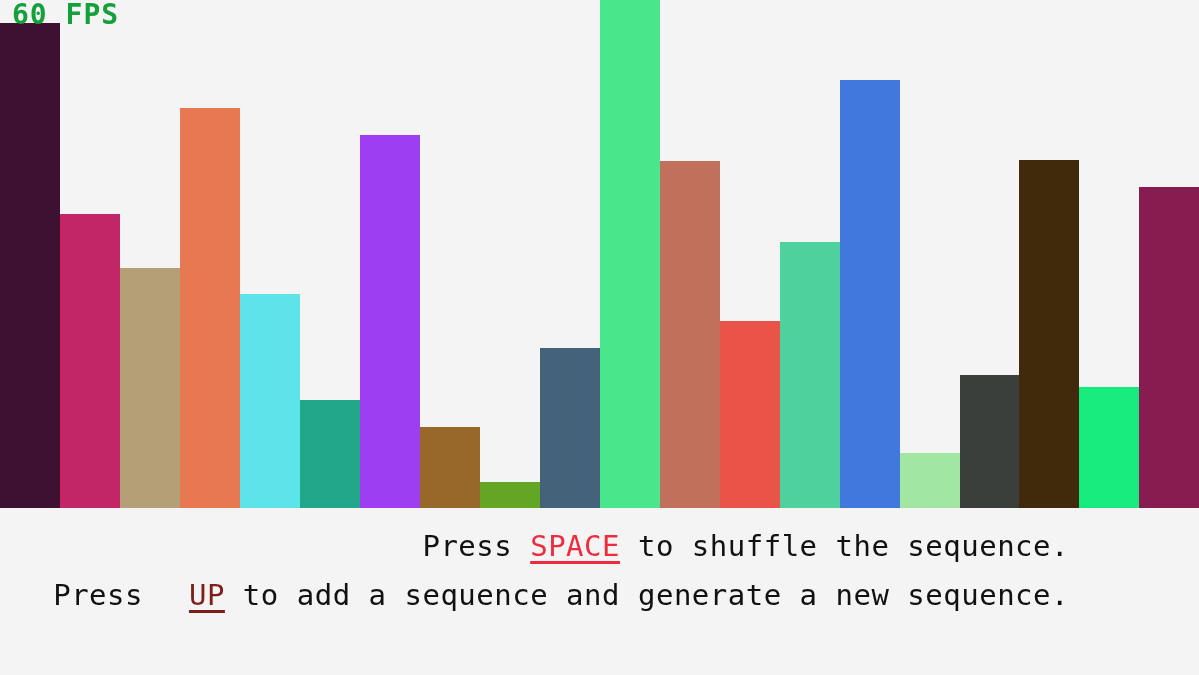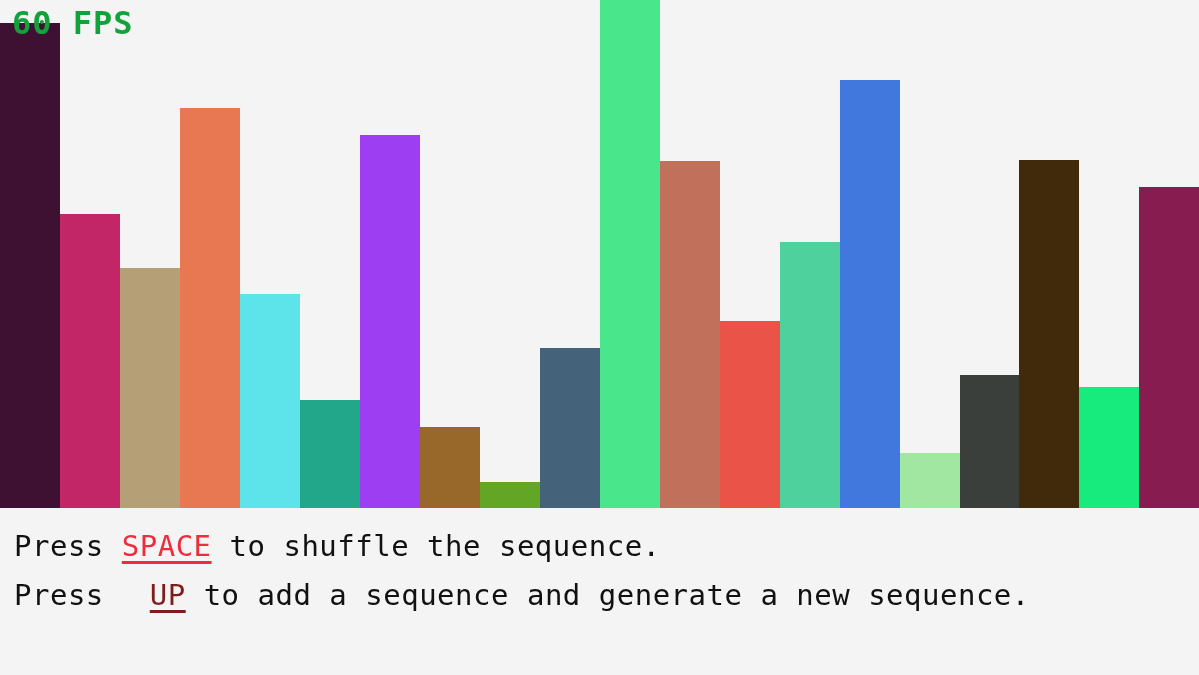--- a/index.html
+++ b/index.html
@@ -30,22 +30,22 @@
   }
 
   .bar {
     position: absolute;
     bottom: 0;
   }
 
   
   .hud {
     position: absolute;
-    top: 8px;
-    font-size: 32px;
+    top: 0;
+    font-size: 28px;
     letter-spacing: 1px;
     line-height: 30px;
     white-space: nowrap;
     font-family: "DejaVu Sans Mono", monospace;
     font-weight: 700;
   }
   #fps-counter {
     left: 12px;
     color: #14a13c;
   }
@@ -56,20 +56,21 @@
 
   
   #instructions {
     position: absolute;
     left: 0;
     top: 508px;
     width: 1069px;
     height: 167px;
     padding: 14px 0 0 14px;
     background: #f4f4f4;
+    text-align: right;
   }
   .instruction-line {
     font-size: 29px;
     line-height: 49px;
     color: #111111;
     letter-spacing: 0.5px;
     white-space: nowrap;
     font-family: "DejaVu Sans Mono", monospace;
   }
   .keycap {

